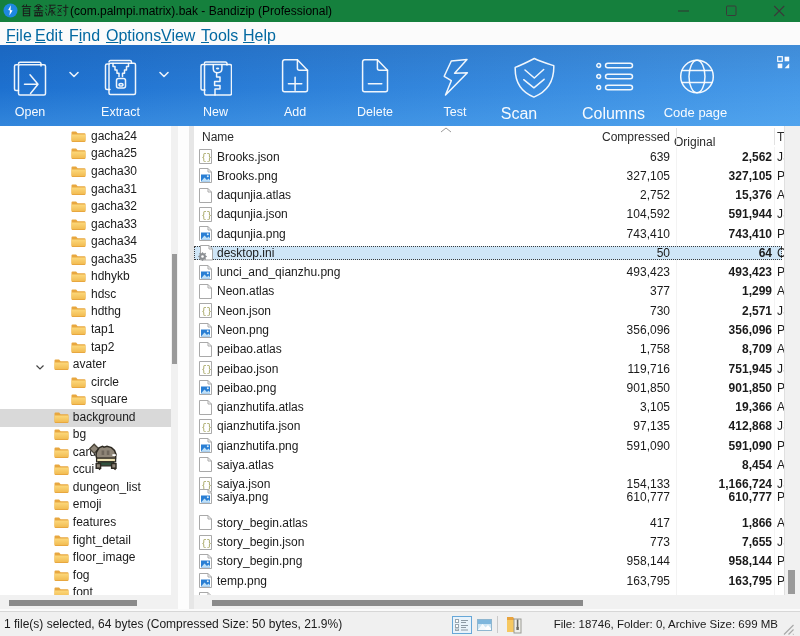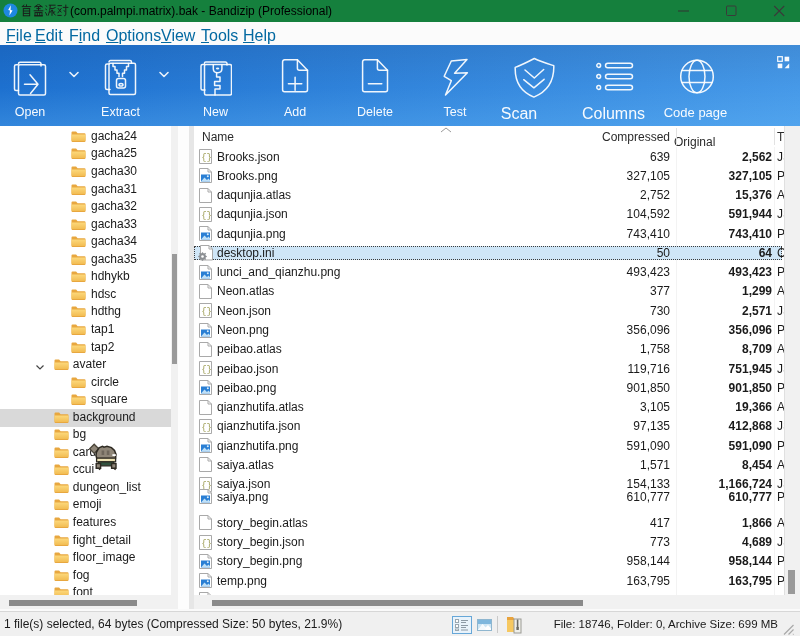--- a/index.html
+++ b/index.html
@@ -606,21 +606,20 @@
           <span class="c1">591,090</span>
           <span class="c2">591,090</span>
           <span class="c3">PNG File</span>
         </div>
 <div class="lrow" style="top:329.42px">
           <svg class="abs fic2" style="left:5px;top:2px" width="13" height="15" viewBox="0 0 13 15">
 <path d="M0.5 0.5 h8.5 l3.5 3.5 v10.5 h-12 z" fill="#fff" stroke="#a9a9a9" stroke-width="1"></path>
 <path d="M9 0.5 v3.5 h3.5" fill="none" stroke="#a9a9a9" stroke-width="1"></path>
 </svg>
           <span class="nm">saiya.atlas</span>
-          <span class="c1">1,571</span>
           <span class="c2">8,454</span>
           <span class="c3">ATLAS File</span>
         </div>
 <div class="lrow" style="top:348.69px">
           <svg class="abs fic2" style="left:5px;top:2px" width="13" height="15" viewBox="0 0 13 15">
 <path d="M0.5 0.5 h12 v14 h-12 z" fill="#fff" stroke="#a9a9a9" stroke-width="1"></path>
 <text x="2.2" y="10.5" font-size="9" fill="#9a9a4e" font-family="Liberation Mono,monospace">{}</text>
 </svg>
           <span class="nm">saiya.json</span>
           <span class="c1">154,133</span>
@@ -650,21 +649,21 @@
           <span class="c2">1,866</span>
           <span class="c3">ATLAS File</span>
         </div>
 <div class="lrow" style="top:406.5px">
           <svg class="abs fic2" style="left:5px;top:2px" width="13" height="15" viewBox="0 0 13 15">
 <path d="M0.5 0.5 h12 v14 h-12 z" fill="#fff" stroke="#a9a9a9" stroke-width="1"></path>
 <text x="2.2" y="10.5" font-size="9" fill="#9a9a4e" font-family="Liberation Mono,monospace">{}</text>
 </svg>
           <span class="nm">story_begin.json</span>
           <span class="c1">773</span>
-          <span class="c2">4,689</span>
+          <span class="c2">7,655</span>
           <span class="c3">JSON File</span>
         </div>
 <div class="lrow" style="top:425.77000000000004px">
           <svg class="abs fic2" style="left:5px;top:2px" width="13" height="15" viewBox="0 0 13 15">
 <path d="M0.5 0.5 h8.5 l3.5 3.5 v10.5 h-12 z" fill="#fff" stroke="#a9a9a9" stroke-width="1"></path>
 <path d="M9 0.5 v3.5 h3.5" fill="none" stroke="#a9a9a9" stroke-width="1"></path>
 <rect x="2" y="6.5" width="9" height="7" fill="#2a7fd4"></rect>
 <path d="M2 13.5 L5.5 9.5 L8 12 L9.5 10.5 L11 12.3 V13.5 Z" fill="#bfe0f7"></path>
 <circle cx="8.8" cy="8.3" r="1" fill="#dff0fb"></circle>
 </svg>

